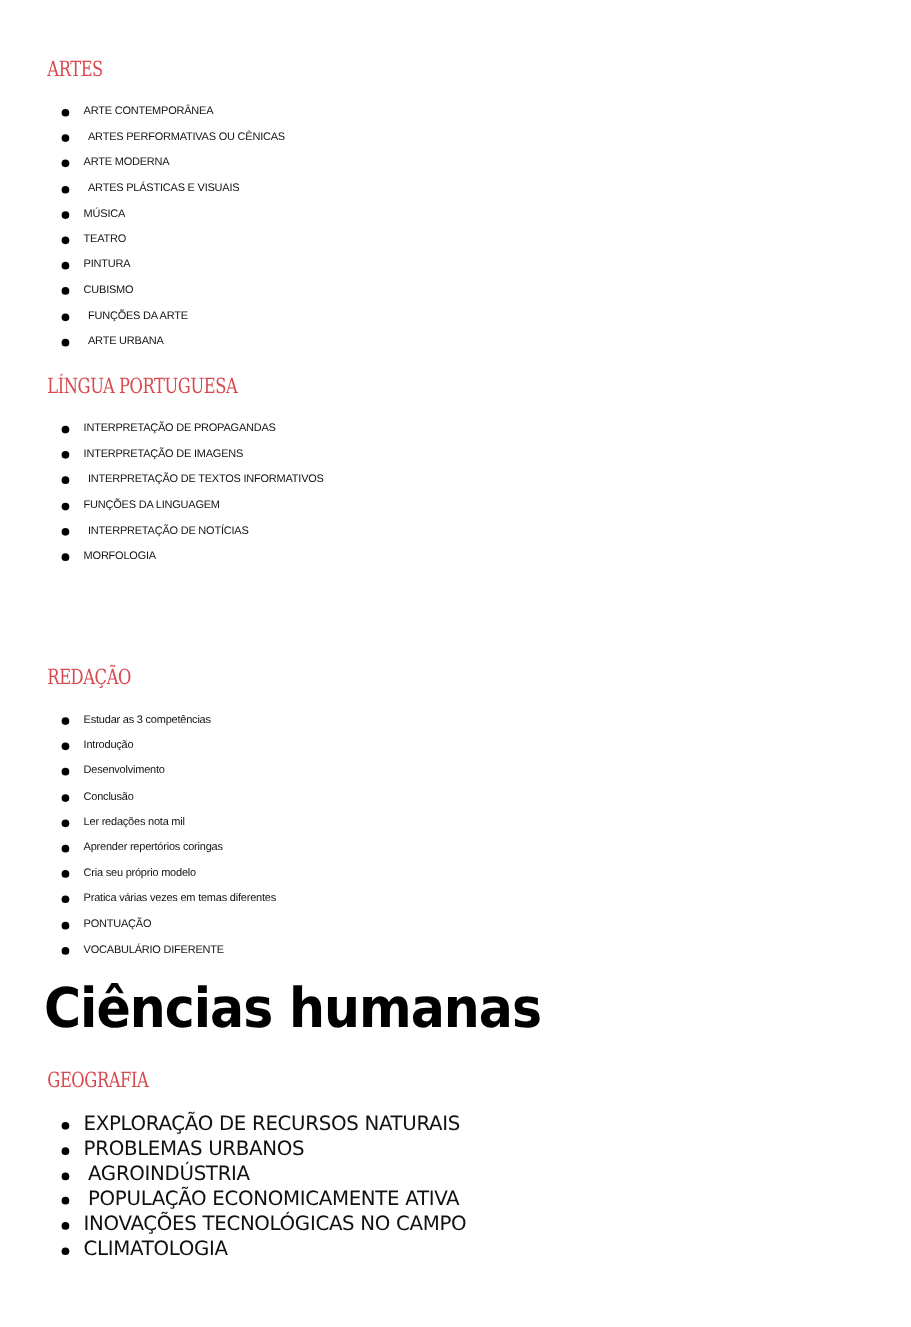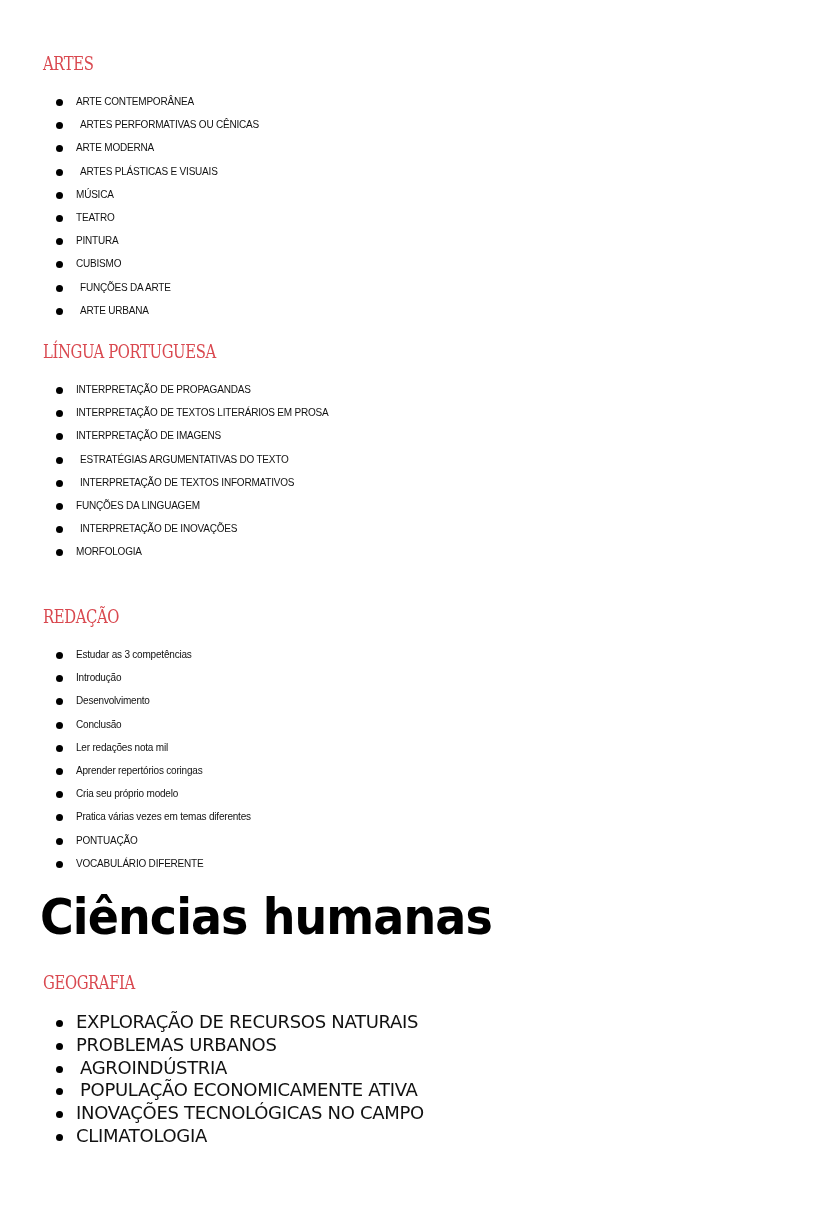--- a/index.html
+++ b/index.html
@@ -39,26 +39,24 @@
     <li><span class="bullet"></span><span>TEATRO</span></li>
     <li><span class="bullet"></span><span>PINTURA</span></li>
     <li><span class="bullet"></span><span>CUBISMO</span></li>
     <li><span class="bullet"></span><span class="indent">FUNÇÕES DA ARTE</span></li>
     <li><span class="bullet"></span><span class="indent">ARTE URBANA</span></li>
   </ul>
 
   <div class="heading" style="top:340px;">LÍNGUA PORTUGUESA</div>
   <ul class="list" style="top:378px;">
     <li><span class="bullet"></span><span>INTERPRETAÇÃO DE PROPAGANDAS</span></li>
-    <li><span class="bullet"></span><span>INTERPRETAÇÃO DE TEXTOS LITERÁRIOS EM PROSA</span></li>
     <li><span class="bullet"></span><span>INTERPRETAÇÃO DE IMAGENS</span></li>
-    <li><span class="bullet"></span><span class="indent">ESTRATÉGIAS ARGUMENTATIVAS DO TEXTO</span></li>
     <li><span class="bullet"></span><span class="indent">INTERPRETAÇÃO DE TEXTOS INFORMATIVOS</span></li>
     <li><span class="bullet"></span><span>FUNÇÕES DA LINGUAGEM</span></li>
-    <li><span class="bullet"></span><span class="indent">INTERPRETAÇÃO DE INOVAÇÕES</span></li>
+    <li><span class="bullet"></span><span class="indent">INTERPRETAÇÃO DE NOTÍCIAS</span></li>
     <li><span class="bullet"></span><span>MORFOLOGIA</span></li>
   </ul>
 
   <div class="heading" style="top:605px;">REDAÇÃO</div>
   <ul class="list" style="top:643px;">
     <li><span class="bullet"></span><span>Estudar as 3 competências</span></li>
     <li><span class="bullet"></span><span>Introdução</span></li>
     <li><span class="bullet"></span><span>Desenvolvimento</span></li>
     <li><span class="bullet"></span><span>Conclusão</span></li>
     <li><span class="bullet"></span><span>Ler redações nota mil</span></li>

